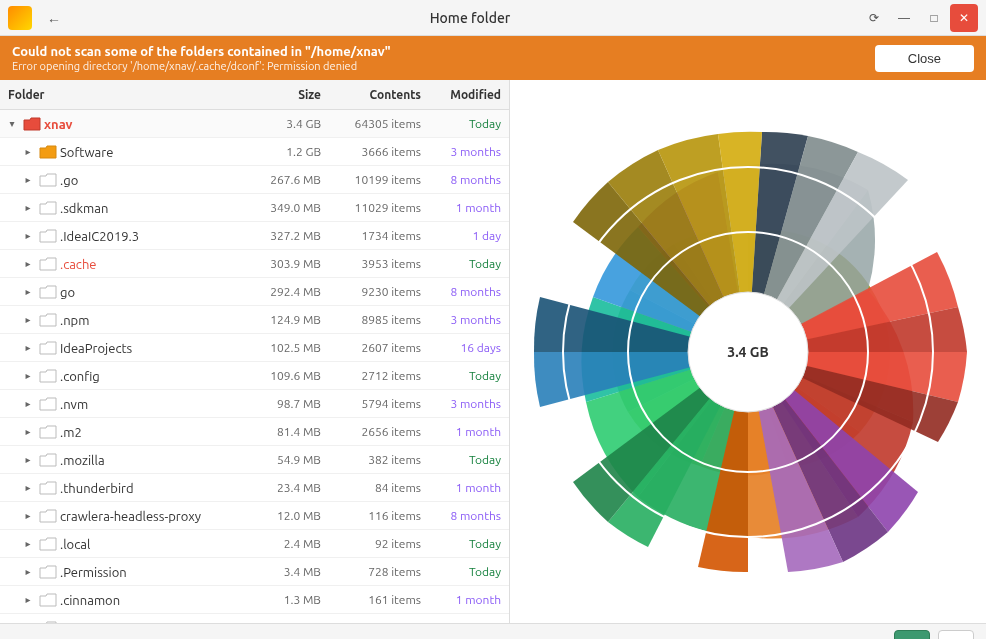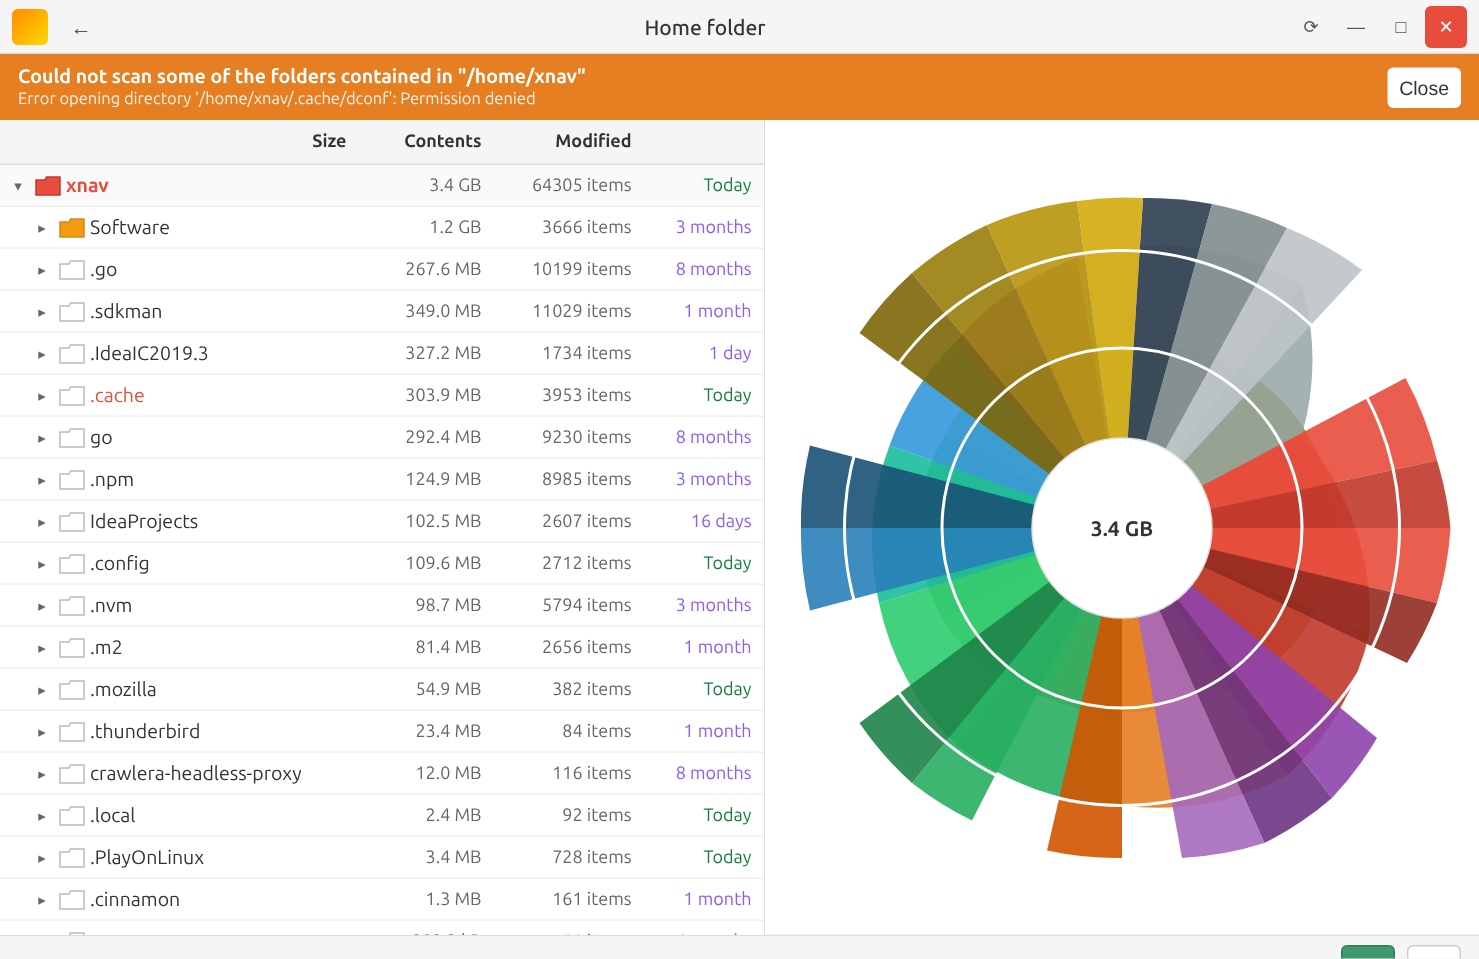--- a/index.html
+++ b/index.html
@@ -54,21 +54,21 @@
       align-items: center;
       justify-content: space-between;
     }
     .error-banner-text { }
     .error-banner-title { font-weight: bold; font-size: 13px; margin-bottom: 2px; }
     .error-banner-sub { font-size: 11px; opacity: 0.9; }
     .error-close-btn {
       background: white;
       color: #333;
       border: none;
-      padding: 6px 8px;
+      padding: 6px 33px;
       border-radius: 4px;
       cursor: pointer;
       font-size: 13px;
       white-space: nowrap;
       text-align: right;
     }
 
     
     .main-content {
       display: flex;
@@ -221,20 +221,21 @@
     <div class="error-banner-title">Could not scan some of the folders contained in "/home/xnav"</div>
     <div class="error-banner-sub">Error opening directory '/home/xnav/.cache/dconf': Permission denied</div>
   </div>
   <button class="error-close-btn">Close</button>
 </div>
 
 <div class="main-content">
 
   <div class="file-list-pane">
     <div class="table-header">
+      <div class="th">Folder</div>
       <div class="th size">Size</div>
       <div class="th contents">Contents</div>
       <div class="th modified">Modified</div>
     </div>
     <div id="file-rows-container">
         <div class="file-row root-row">
       <div class="file-name-cell" style="padding-left:4px">
         <span class="expand-arrow">▾</span>
         <span class="folder-icon">
           <svg viewBox="0 0 18 14" fill="#e74c3c" stroke="#c0392b" stroke-width="1">
@@ -458,21 +459,21 @@
       <div class="file-modified today">Today</div>
     </div>
         <div class="file-row">
       <div class="file-name-cell" style="padding-left:20px">
         <span class="expand-arrow">▸</span>
         <span class="folder-icon">
           <svg viewBox="0 0 18 14" fill="#fff" stroke="#bbb" stroke-width="1">
             <path d="M1,3 L7,3 L8,1 L17,1 L17,13 L1,13 Z"></path>
           </svg>
         </span>
-        <span class="file-name  ">.PlayOnLinux</span>
+        <span class="file-name  ">.Permission</span>
       </div>
       <div class="file-size">3.4 MB</div>
       <div class="file-contents">728 items</div>
       <div class="file-modified today">Today</div>
     </div>
         <div class="file-row">
       <div class="file-name-cell" style="padding-left:20px">
         <span class="expand-arrow">▸</span>
         <span class="folder-icon">
           <svg viewBox="0 0 18 14" fill="#fff" stroke="#bbb" stroke-width="1">

